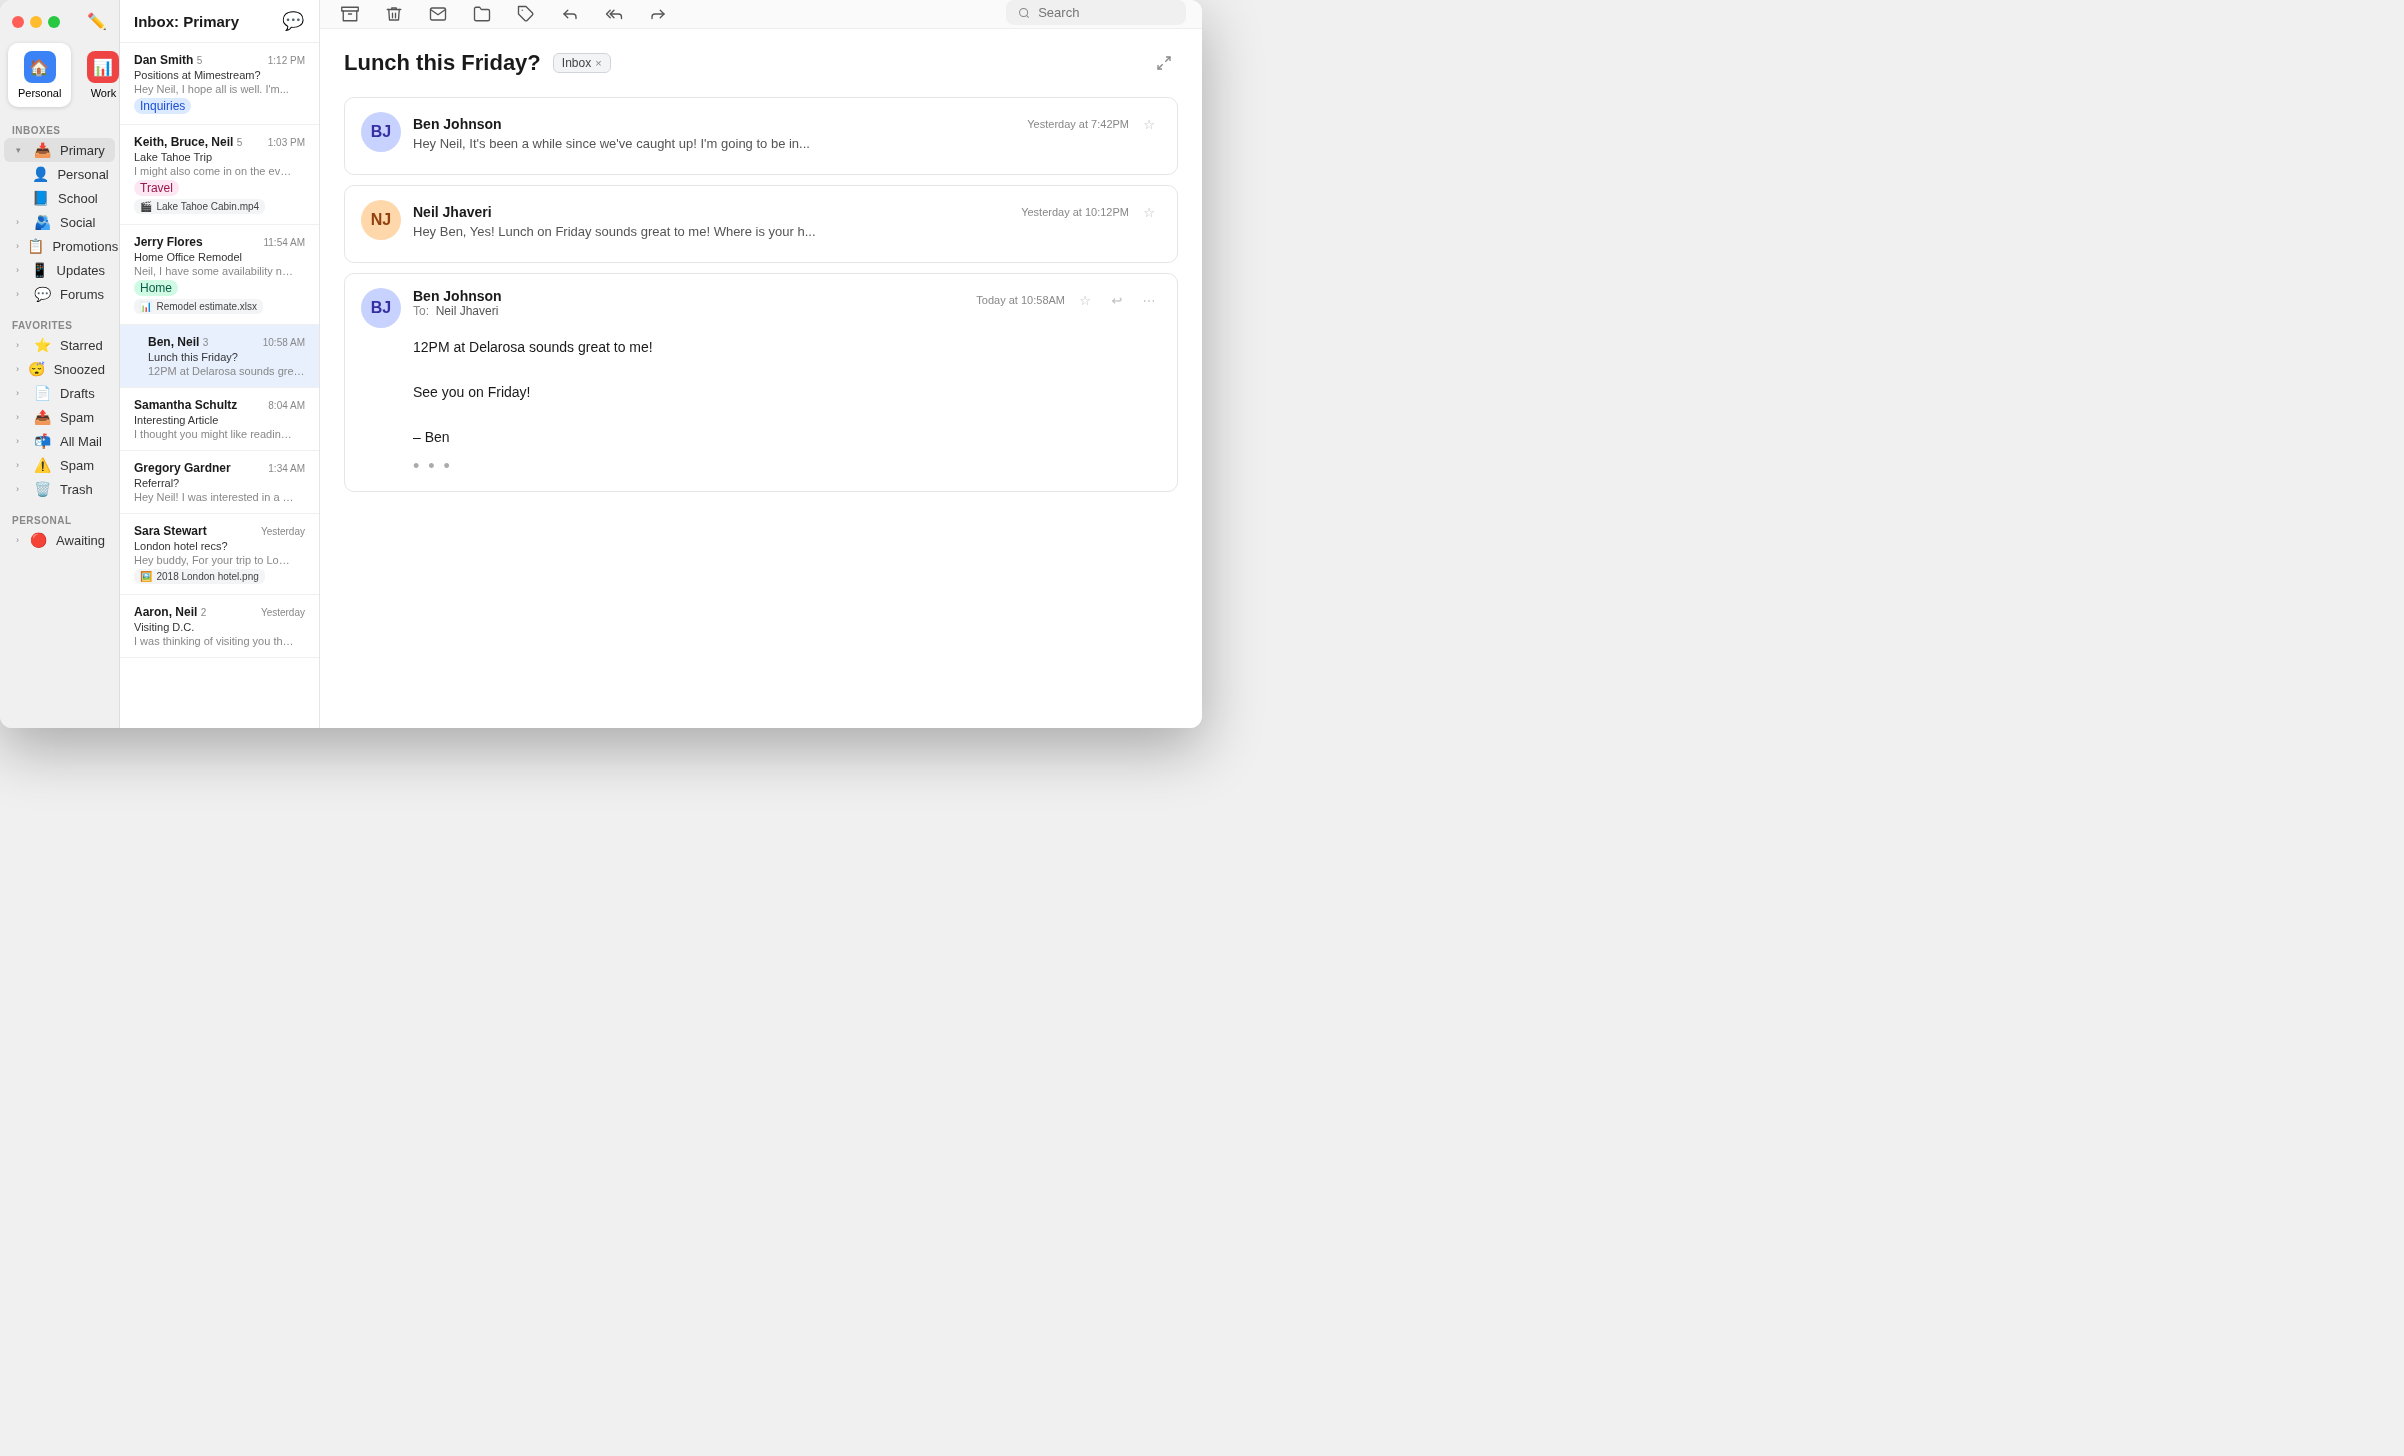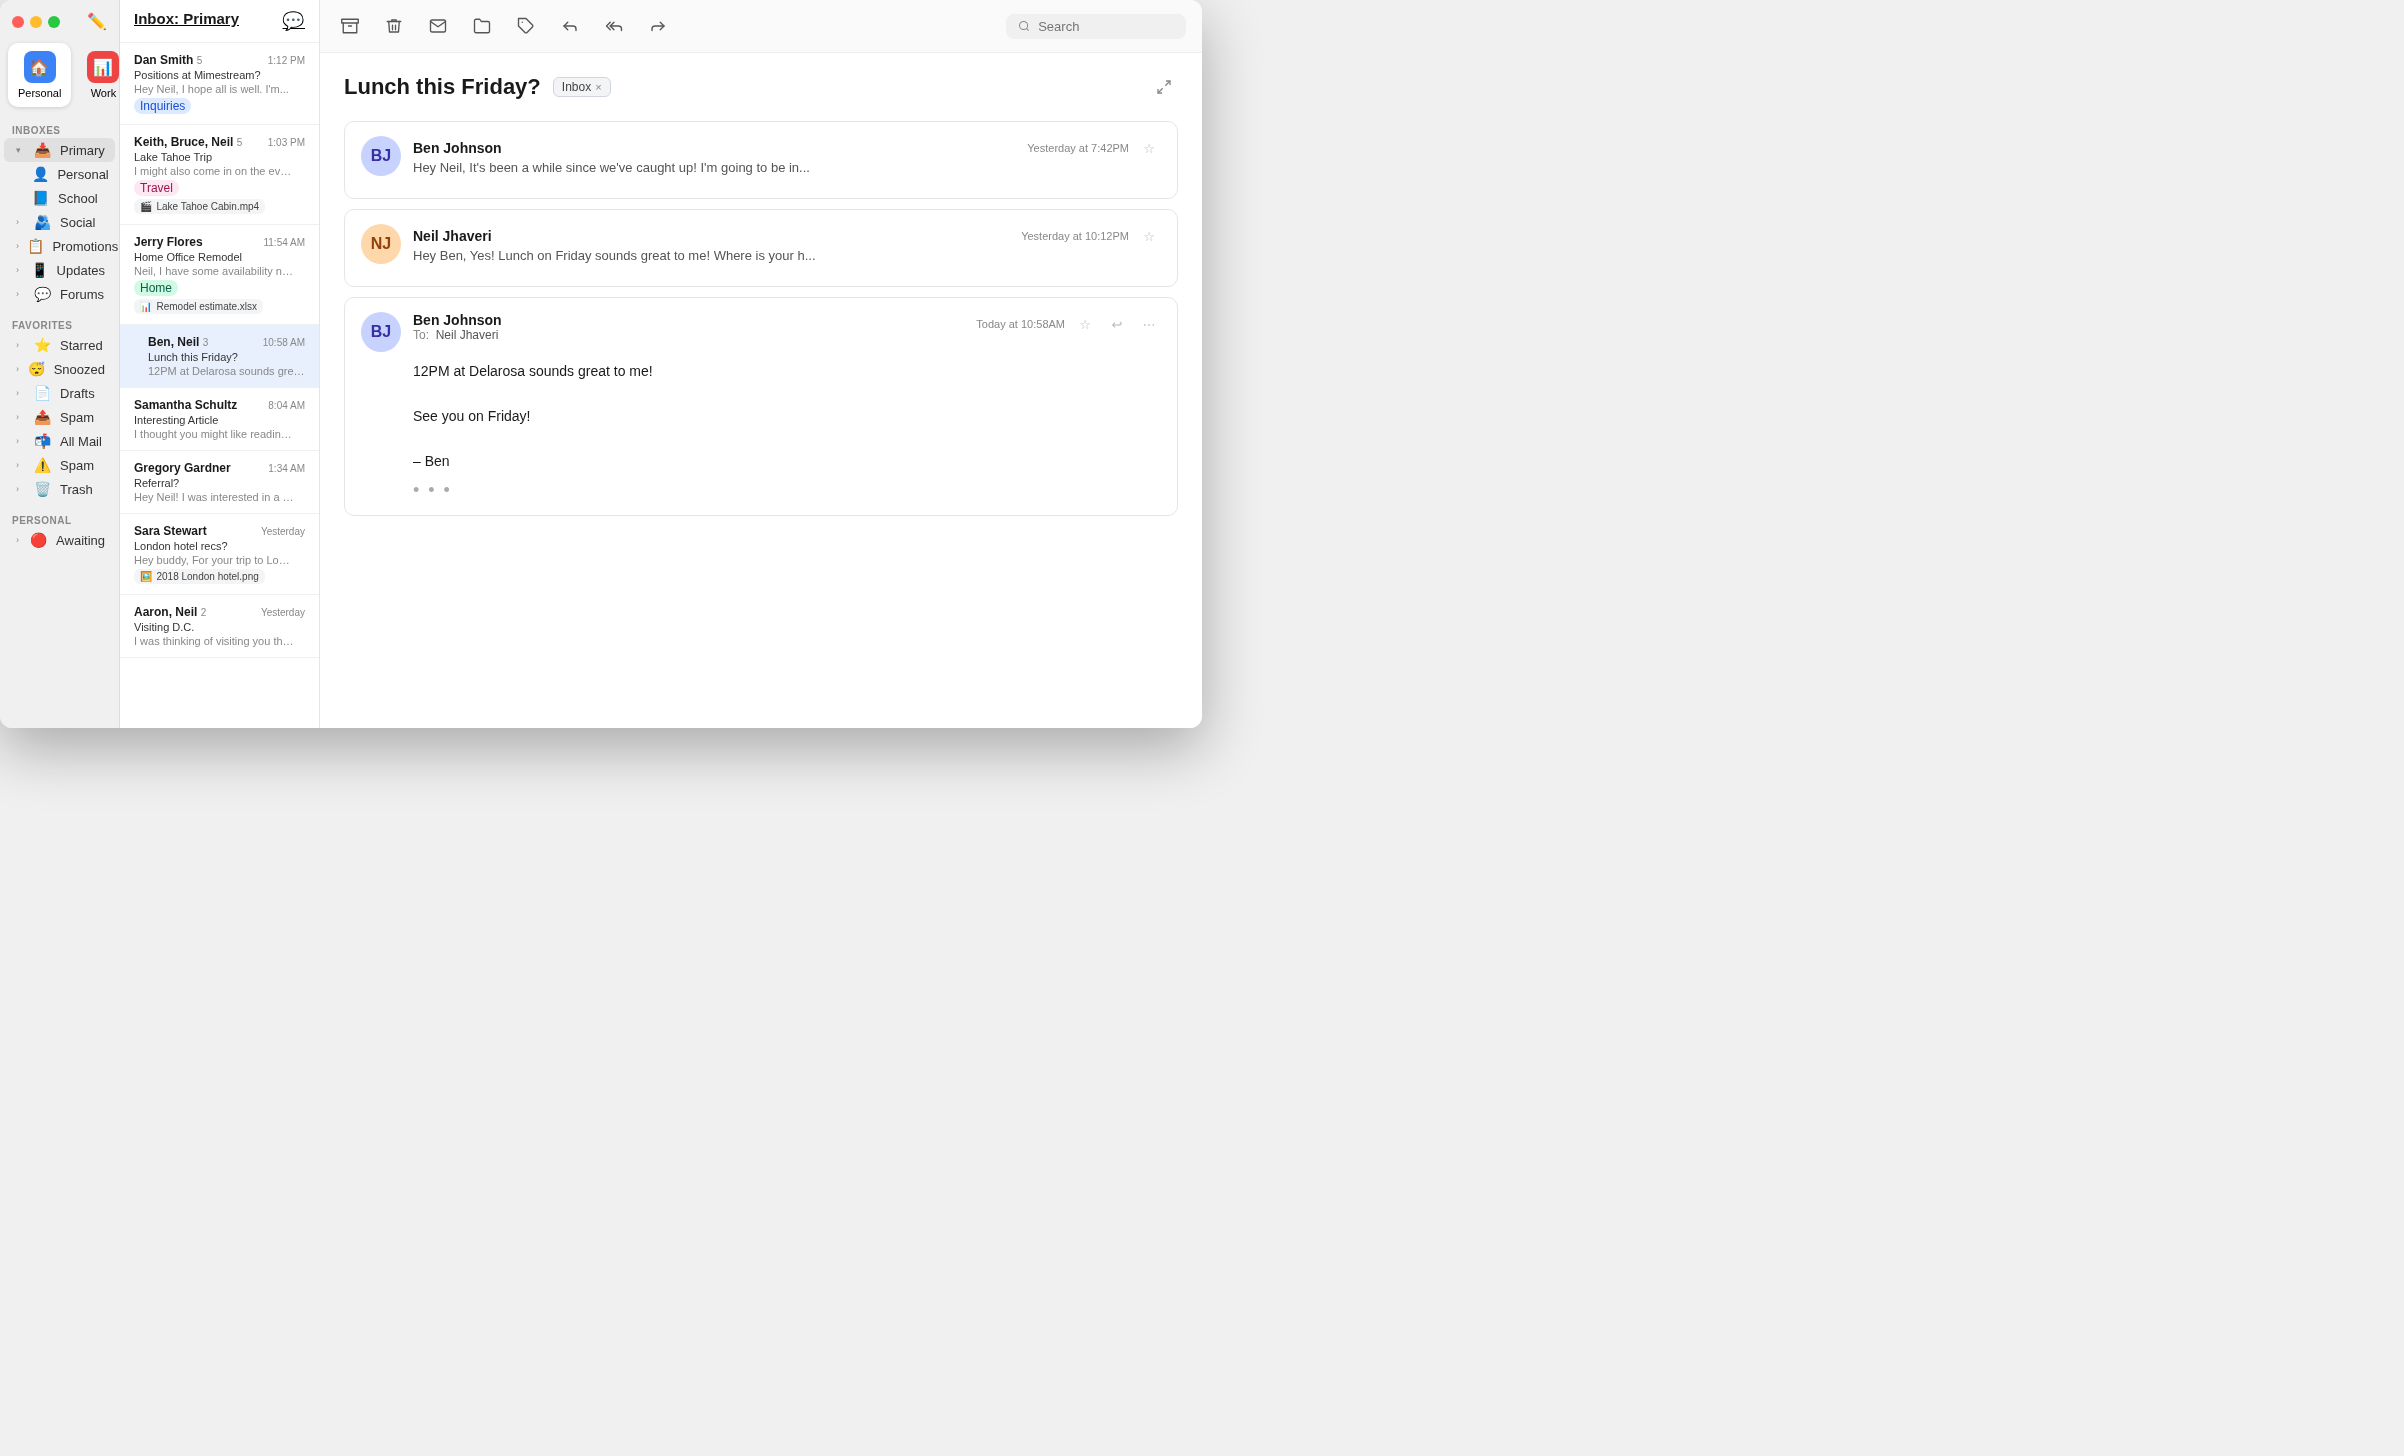--- a/index.html
+++ b/index.html
@@ -111,22 +111,22 @@
       border-right: 1px solid #e5e5e5;
       display: flex;
       flex-direction: column;
       flex-shrink: 0;
     }
 
     .email-list-header {
       padding: 10px 14px;
       border-bottom: 1px solid #eee;
       display: flex;
+      align-items: center;
       justify-content: space-between;
-      text-decoration: underline;
     }
     .email-list-title {
       font-size: 15px;
       font-weight: 700;
       color: #1a1a1a;
     }
 
     .email-items {
       overflow-y: auto;
       flex: 1;
@@ -196,22 +196,22 @@
     
     .email-detail {
       flex: 1;
       background: white;
       display: flex;
       flex-direction: column;
     }
 
     .detail-toolbar {
       display: flex;
-      align-items: center;
-      padding: 12px 16px;
+      align-items: flex-start;
+      padding: 0 16px;
       border-bottom: 1px solid #eee;
       gap: 16px;
       background: #fafafa;
     }
     .toolbar-icon {
       width: 28px; height: 28px;
       display: flex; align-items: center; justify-content: center;
       border-radius: 6px;
       cursor: pointer;
       font-size: 16px;

